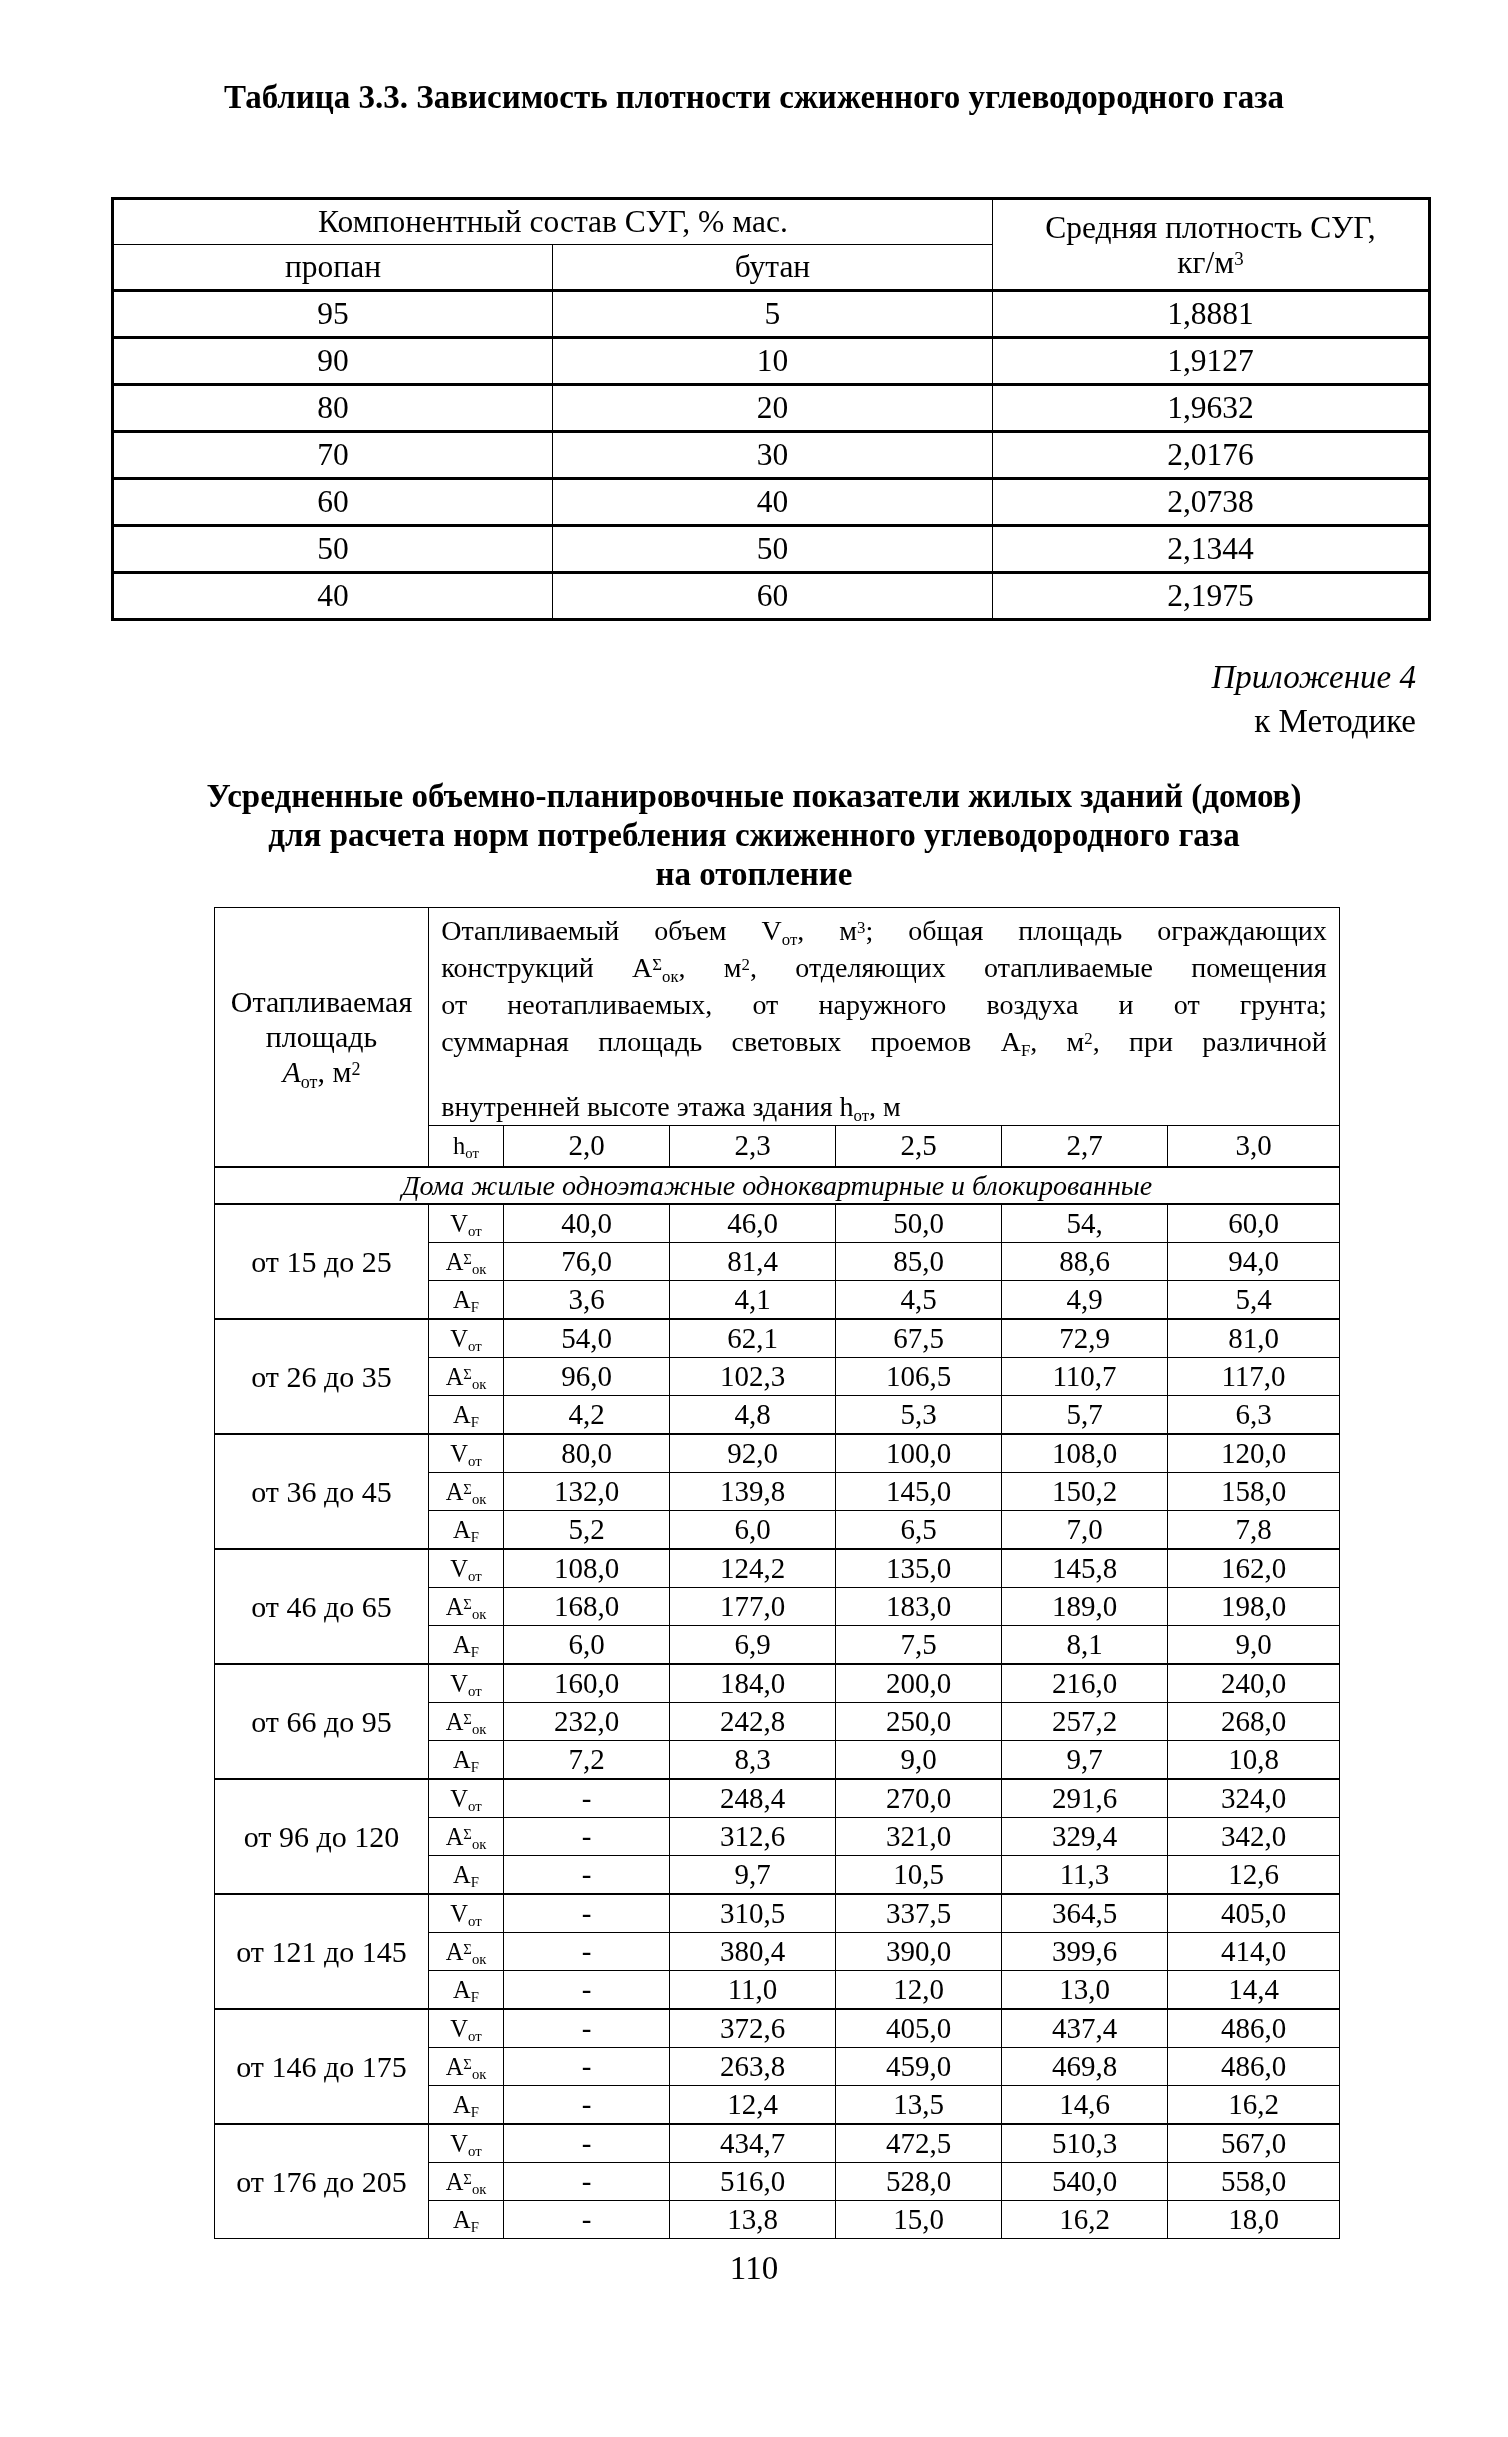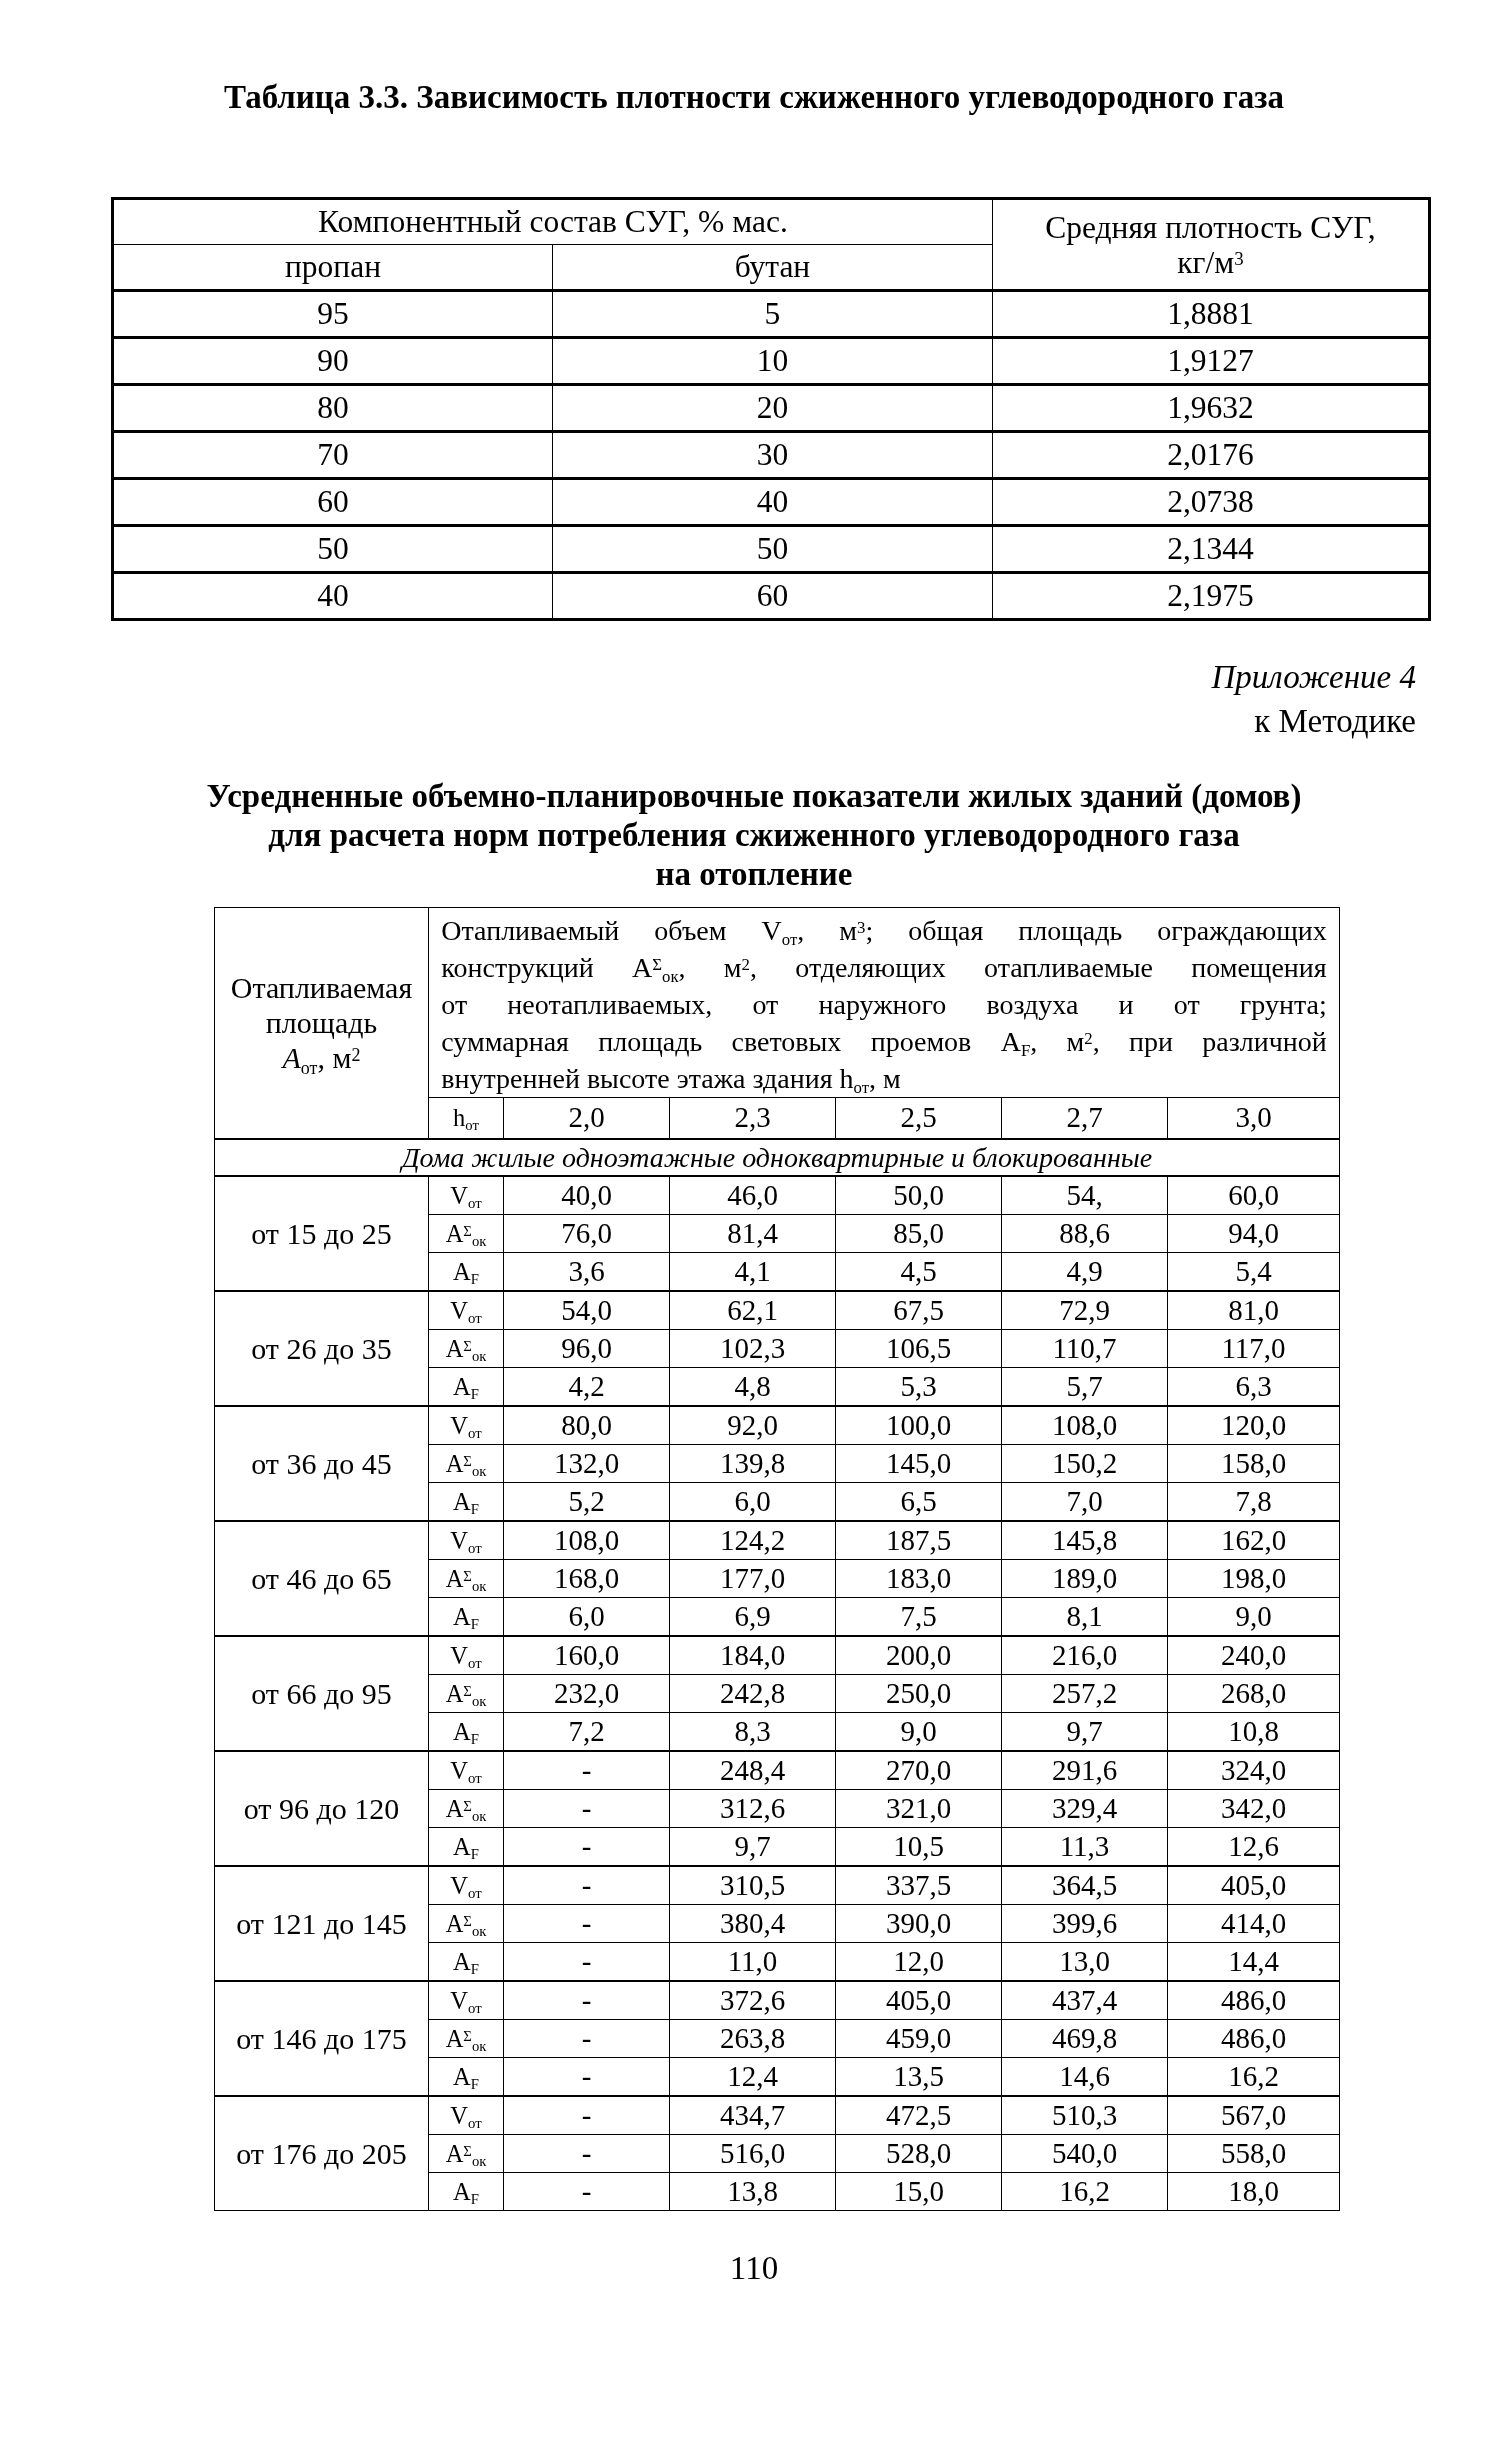--- a/index.html
+++ b/index.html
@@ -18,21 +18,21 @@
   sup { font-size:60%; line-height:0; position:relative; top:-0.4em; vertical-align:baseline; }
   sub { font-size:60%; line-height:0; position:relative; top:0.3em; vertical-align:baseline; }
   .appx { right:92px; top:641px; text-align:right; font-size:33px; line-height:44px; }
   .appx .it { font-style:italic;margin-top:14px; }
   .title2 { left:0; width:1508px; top:777px; text-align:center; font-weight:bold; font-size:33px; line-height:39px; }
   
   .t2 { position:absolute; left:214px; top:907px; width:1126px; border-collapse:collapse; font-size:29px; }
   .t2 td { border:1.8px solid #000; text-align:center; padding:0; }
   .t2 td.lbl { font-size:24.5px; }
   .t2 .desc { text-align:justify; text-align-last:justify; padding:3.5px 12.3px 0 12.3px; font-size:28px; line-height:37px; }
-  .t2 .desc .lastline { text-align-last:left; }
+  .t2 .desc .lastline { text-align-last:left;margin-top:28px; }
   .t2 .grp { font-size:30px; }
   .t2 .section { font-style:italic; font-size:28px; height:35px; line-height:33px; }
   .t2 tr.r td { height:37px; line-height:35px; }
   .t2 tr.gstart td { border-top:2.6px solid #000; }
   .t2 .hrow td { height:40px; }
   .pageno { left:0; width:1508px; top:2250px; text-align:center; font-size:33px; }
 </style>
 </head>
 <body>
 
@@ -220,21 +220,21 @@
         <td>6,0</td>
         <td>6,5</td>
         <td>7,0</td>
         <td>7,8</td>
       </tr>
       <tr class="r gstart">
         <td rowspan="3" class="grp">от 46 до 65</td>
         <td class="lbl"><span>V</span><sub>от</sub></td>
         <td>108,0</td>
         <td>124,2</td>
-        <td>187,5</td>
+        <td>135,0</td>
         <td>145,8</td>
         <td>162,0</td>
       </tr>
       <tr class="r">
         <td class="lbl"><span>A</span><sup>Σ</sup><sub>ок</sub></td>
         <td>168,0</td>
         <td>177,0</td>
         <td>183,0</td>
         <td>189,0</td>
         <td>198,0</td>

